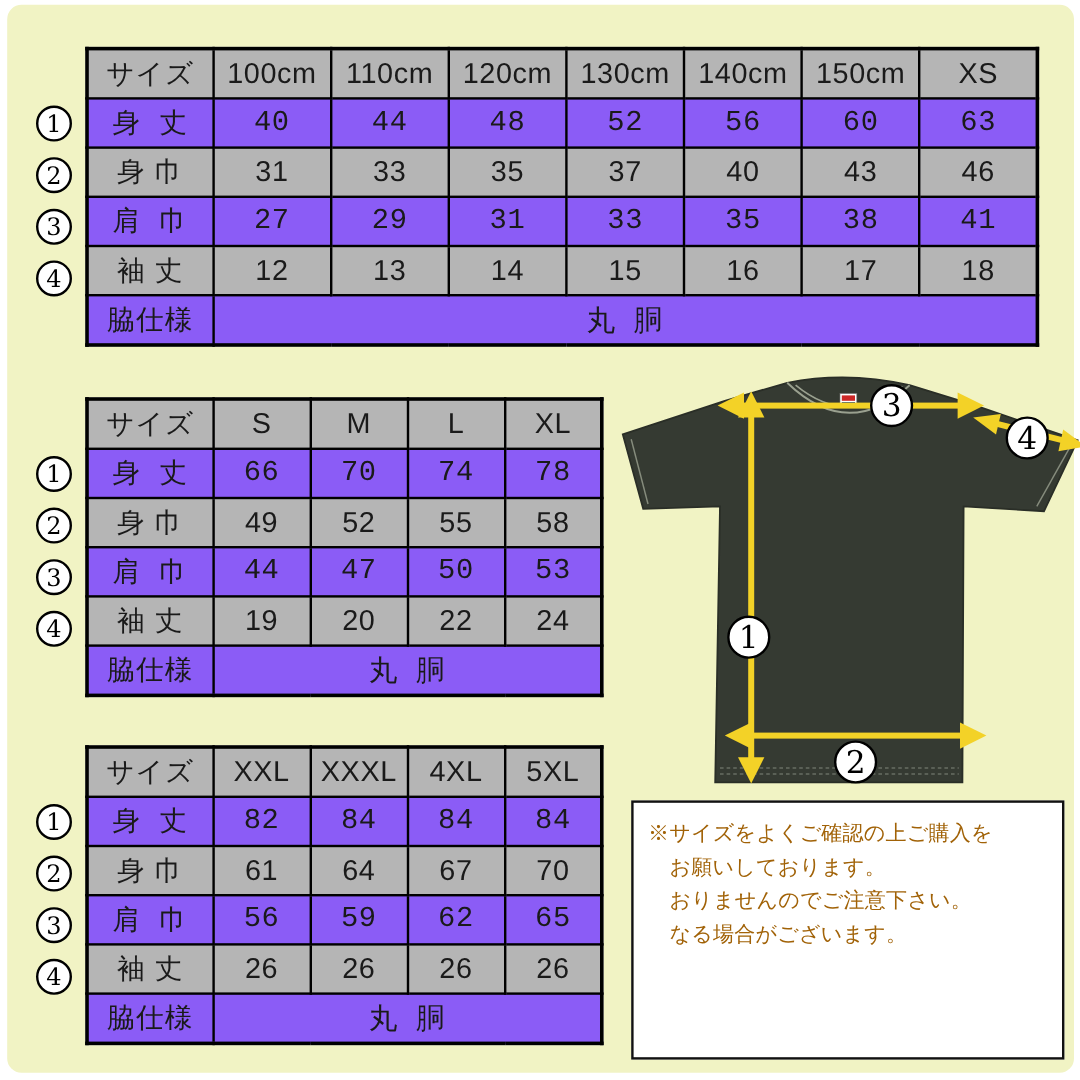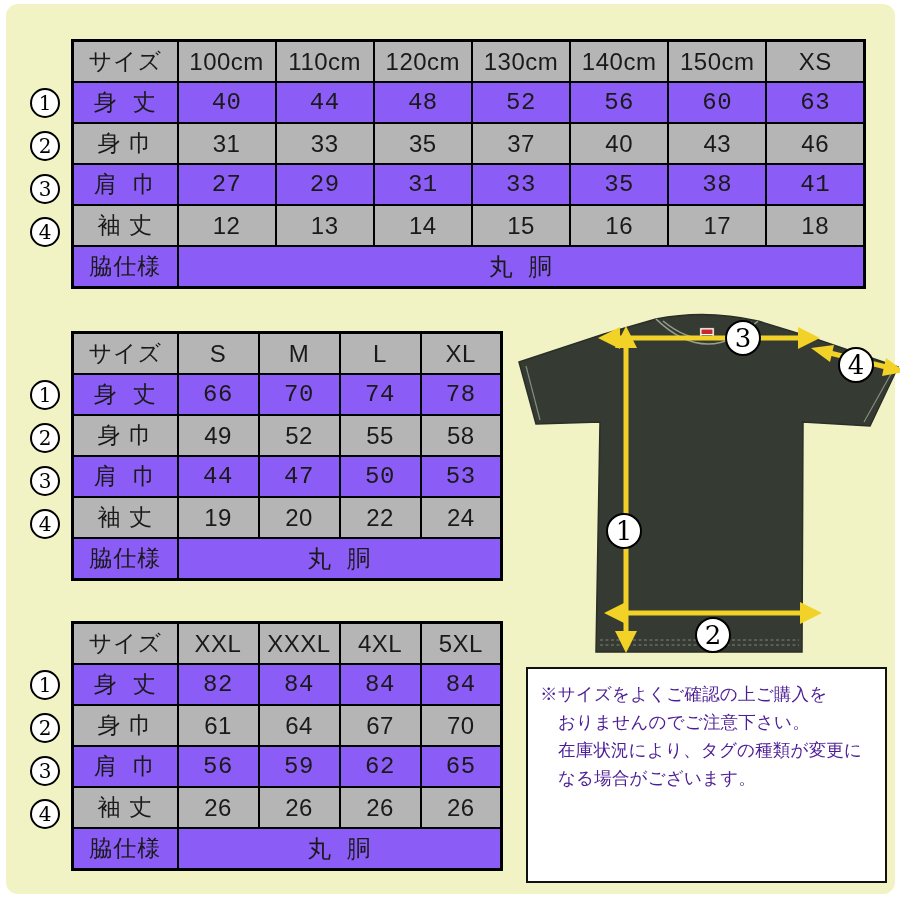--- a/index.html
+++ b/index.html
@@ -30,21 +30,21 @@
   
   .rbadge{
     position:absolute;left:24px;width:26px;height:26px;border:2px solid #000;
     border-radius:50%;background:#fff;text-align:center;line-height:26px;
     font-family:"DejaVu Serif",serif;font-size:20px;color:#000;
   }
   
   .note{
     position:absolute;left:520px;top:663px;width:333px;height:190px;
     background:#ffffff;border:2px solid #111;padding:11px 12px 11px 12px;
-    font-size:17.5px;line-height:28px;color:#4c1d95;letter-spacing:.2px;
+    font-size:17.5px;line-height:28px;color:#a16207;letter-spacing:.2px;
   }
   .note-line{white-space:nowrap;}
   .note-line.ind{padding-left:18px;}
   
   .diagram{position:absolute;left:500px;top:300px;width:400px;height:360px;}
   .svg-badge{font-family:"DejaVu Serif",serif;font-size:26px;}
 </style>
 </head>
 <body>
 
@@ -281,19 +281,19 @@
         </g>
         <g>
           <circle cx="207" cy="331" r="17" fill="#ffffff" stroke="#000" stroke-width="2"></circle>
           <text class="svg-badge" x="207" y="340" text-anchor="middle">2</text>
         </g>
       </svg>
     </div>
 
     <div class="note">
       <div class="note-line">※サイズをよくご確認の上ご購入を</div>
+      <div class="note-line ind">お願いしております。</div>
       <div class="note-line ind">おりませんのでご注意下さい。</div>
-      <div class="note-line ind">在庫状況により、タグの種類が変更に</div>
       <div class="note-line ind">なる場合がございます。</div>
     </div>
 
   </div>
 </div>
 
 </body></html>

